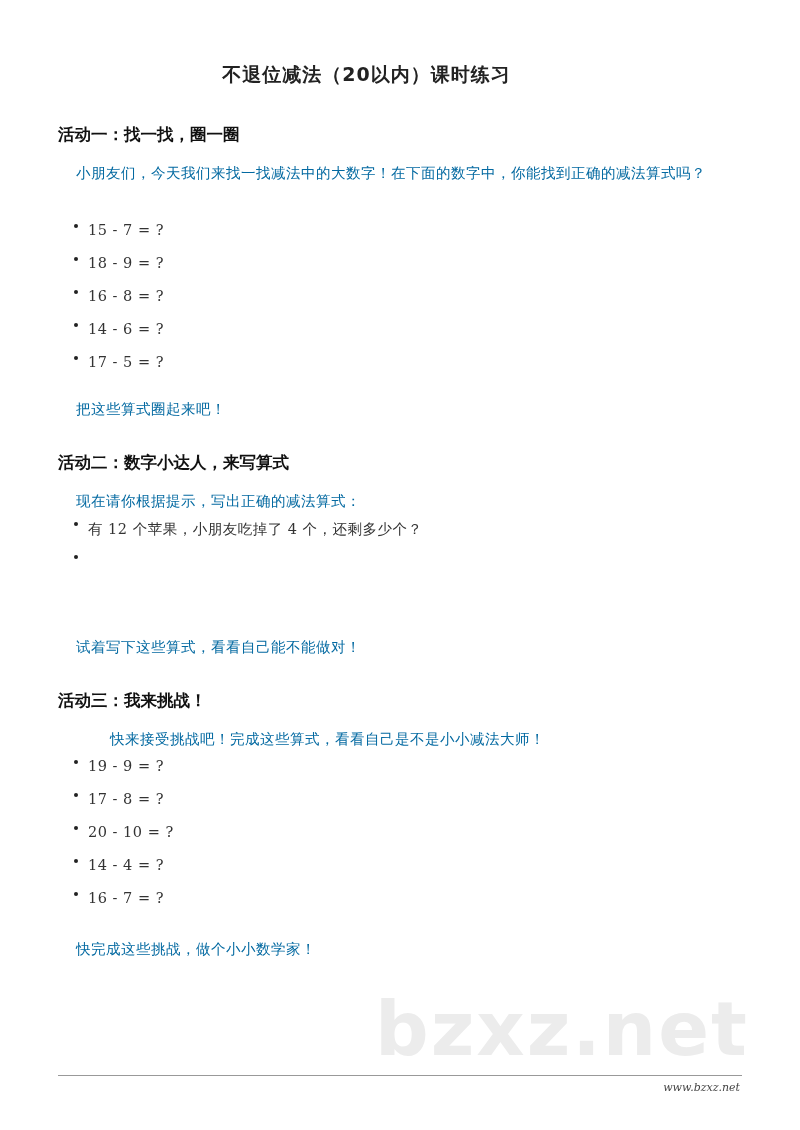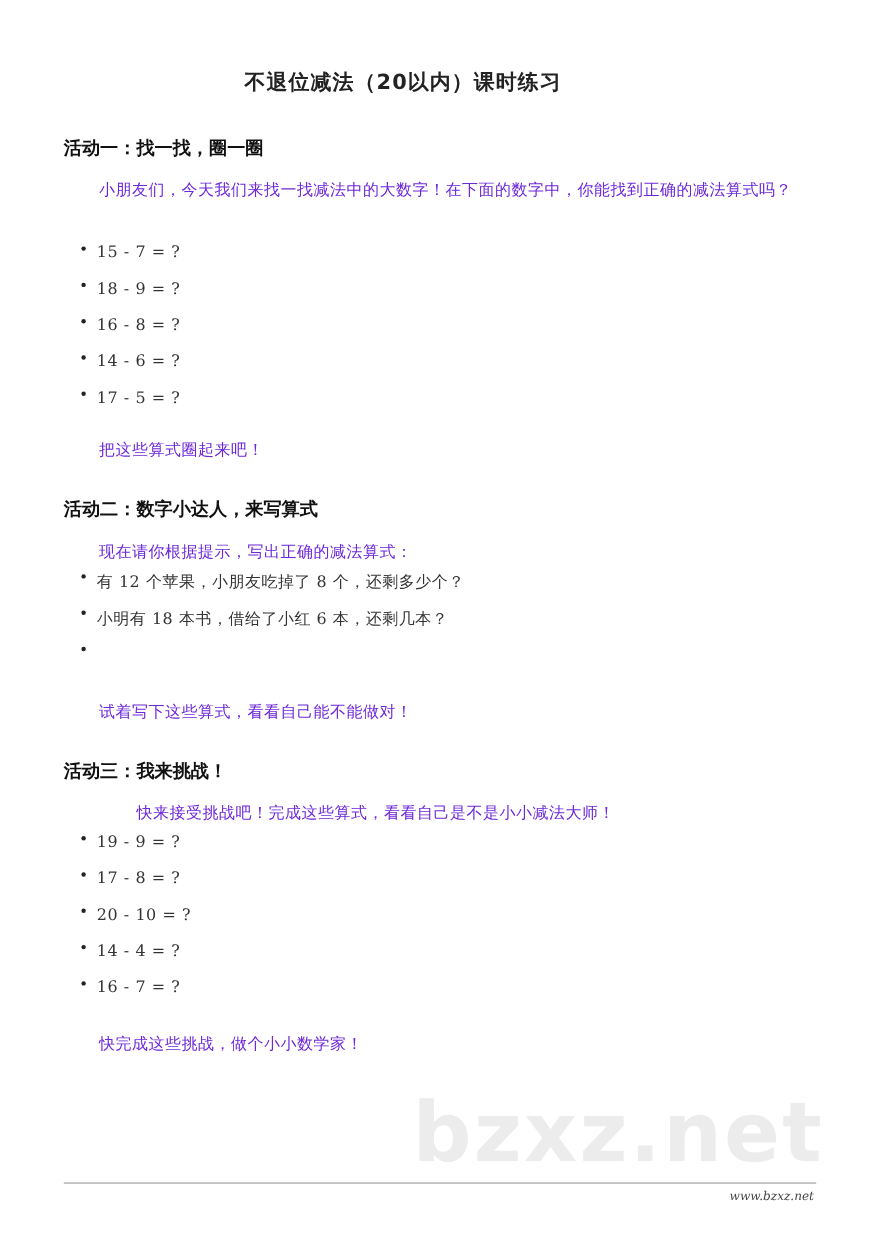--- a/index.html
+++ b/index.html
@@ -3,21 +3,21 @@
   <meta charset="utf-8">
   <style>
     html, body { margin:0; padding:0; background:#ffffff; }
     body { width:800px; height:1130px; position:relative; overflow:hidden;
            font-family:"DejaVu Serif","Liberation Serif",serif; color:#333; }
     .title { position:absolute; top:62px; left:0; width:733px; text-align:center;
              font-family:"DejaVu Sans","Liberation Sans",sans-serif; font-weight:bold;
              font-size:19px; color:#222; letter-spacing:1px; }
     .h2 { position:absolute; left:58px; font-family:"DejaVu Sans","Liberation Sans",sans-serif;
           font-weight:bold; font-size:16.5px; color:#111; }
-    .p { position:absolute; left:90px; font-size:14.5px; color:#6d28d9; letter-spacing:0.5px; }
+    .p { position:absolute; left:76px; font-size:14.5px; color:#0369a1; letter-spacing:0.5px; }
     .p.wrap { width:665px; line-height:30px; }
     ul.list { position:absolute; left:74px; margin:0; padding:0; list-style:none; }
     ul.list li { height:33px; font-size:14.5px; color:#333; display:flex; align-items:flex-start; letter-spacing:0.5px; }
     ul.list li .bullet { width:4px; height:4px; background:#222; border-radius:50%; margin-right:10px; margin-top:2px; }
     .watermark { position:absolute; left:375px; top:985px; font-family:"DejaVu Sans","Liberation Sans",sans-serif;
                  font-weight:bold; font-size:75px; color:#ececec; letter-spacing:2px; }
     .rule { position:absolute; left:58px; top:1075px; width:684px; height:1px; background:#999; }
     .footer { position:absolute; right:60px; top:1081px; font-family:"DejaVu Serif","Liberation Serif",serif;
               font-style:italic; font-size:11px; color:#444;text-align:center; }
   </style>
@@ -52,25 +52,21 @@
       <span>17 - 5 = ?</span>
     </li>
 </ul>
 <div class="p" style="top:400px;">把这些算式圈起来吧！</div>
 
 <div class="h2" style="top:452px;">活动二：数字小达人，来写算式</div>
 <div class="p" style="top:492px;">现在请你根据提示，写出正确的减法算式：</div>
 <ul class="list" style="top:520px;">
   <li>
       <span class="bullet"></span>
-      <span>有 12 个苹果，小朋友吃掉了 8 个，还剩多少个？</span>
-    </li>
-  <li>
-      <span class="bullet"></span>
-      <span>小明有 18 本书，借给了小红 6 本，还剩几本？</span>
+      <span>有 12 个苹果，小朋友吃掉了 4 个，还剩多少个？</span>
     </li>
   <li>
       <span class="bullet"></span>
     </li>
 </ul>
 <div class="p" style="top:638px;">试着写下这些算式，看看自己能不能做对！</div>
 
 <div class="h2" style="top:690px;">活动三：我来挑战！</div>
 <div class="p" style="top:730px;margin-left:34px;">快来接受挑战吧！完成这些算式，看看自己是不是小小减法大师！</div>
 <ul class="list" style="top:758px;">

